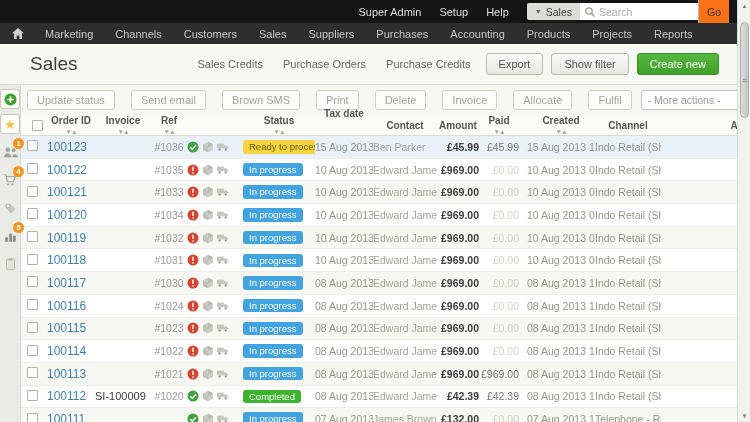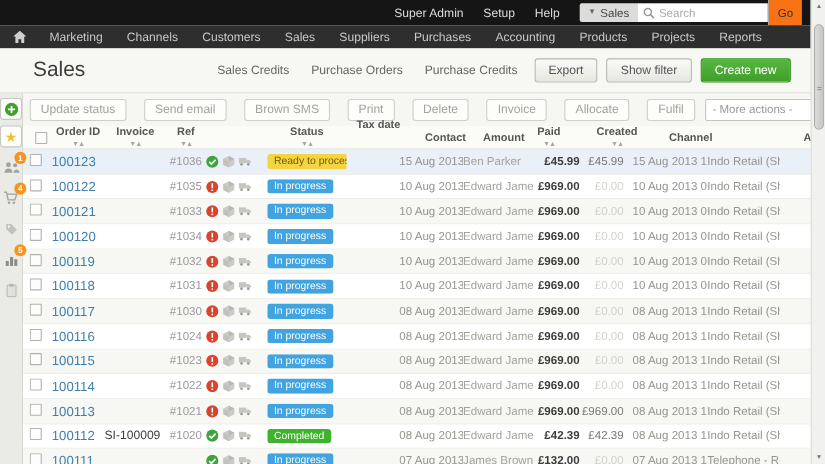--- a/index.html
+++ b/index.html
@@ -100,21 +100,21 @@
 
   .rows { flex:1; display:flex; flex-direction:column; }
   .tr { display:flex; align-items:center; height:22.7px; padding-left:6px;
         border-bottom:1px solid #ededE8; background:#fff; }
   .tr:nth-of-type(odd) { background:#f7f7f4; }
   .tr.hover { background:#eaf0f7; }
   .td { font-size:10.5px; color:#95958f; white-space:nowrap; overflow:hidden; }
   .c0 { width:20px; } .c1 { width:48px; } .c2 { width:56px; color:#3c3c3c; font-size:11px; }
   .c3 { width:36px; text-align:center; color:#999; }
   .c4 { width:56px; display:flex; align-items:center; gap:3px; }
-  .c5 { width:72px; } .c6 { width:58px;margin-left:48px; } .c7 { width:64px; color:#a3a39d; }
+  .c5 { width:72px; } .c6 { width:58px; } .c7 { width:64px; color:#a3a39d; }
   .c8 { width:42px; text-align:right; color:#3c3c3c; font-weight:bold; }
   .c9 { width:40px; text-align:right; color:#777; }
   .c9.muted { color:#d2d2cc; }
   .c10 { width:76px; padding-left:8px; } .c11 { width:66px; }
   .c12 { flex:1; display:flex; align-items:center; justify-content:flex-end; gap:4px; padding-right:4px; }
   .order-link { font-size:12px; color:#3e80aa; text-decoration:none; cursor:pointer; }
   .cb { display:inline-block; width:11px; height:11px; background:#fdfdfd; border:1px solid #b2b2ac;
         border-radius:1px; cursor:pointer; }
   .badge { display:inline-block; font-size:9.5px; padding:2px 6px; border-radius:3px; line-height:1; }
   .badge.ready { background:#f5d441; color:#6e5a00; }

